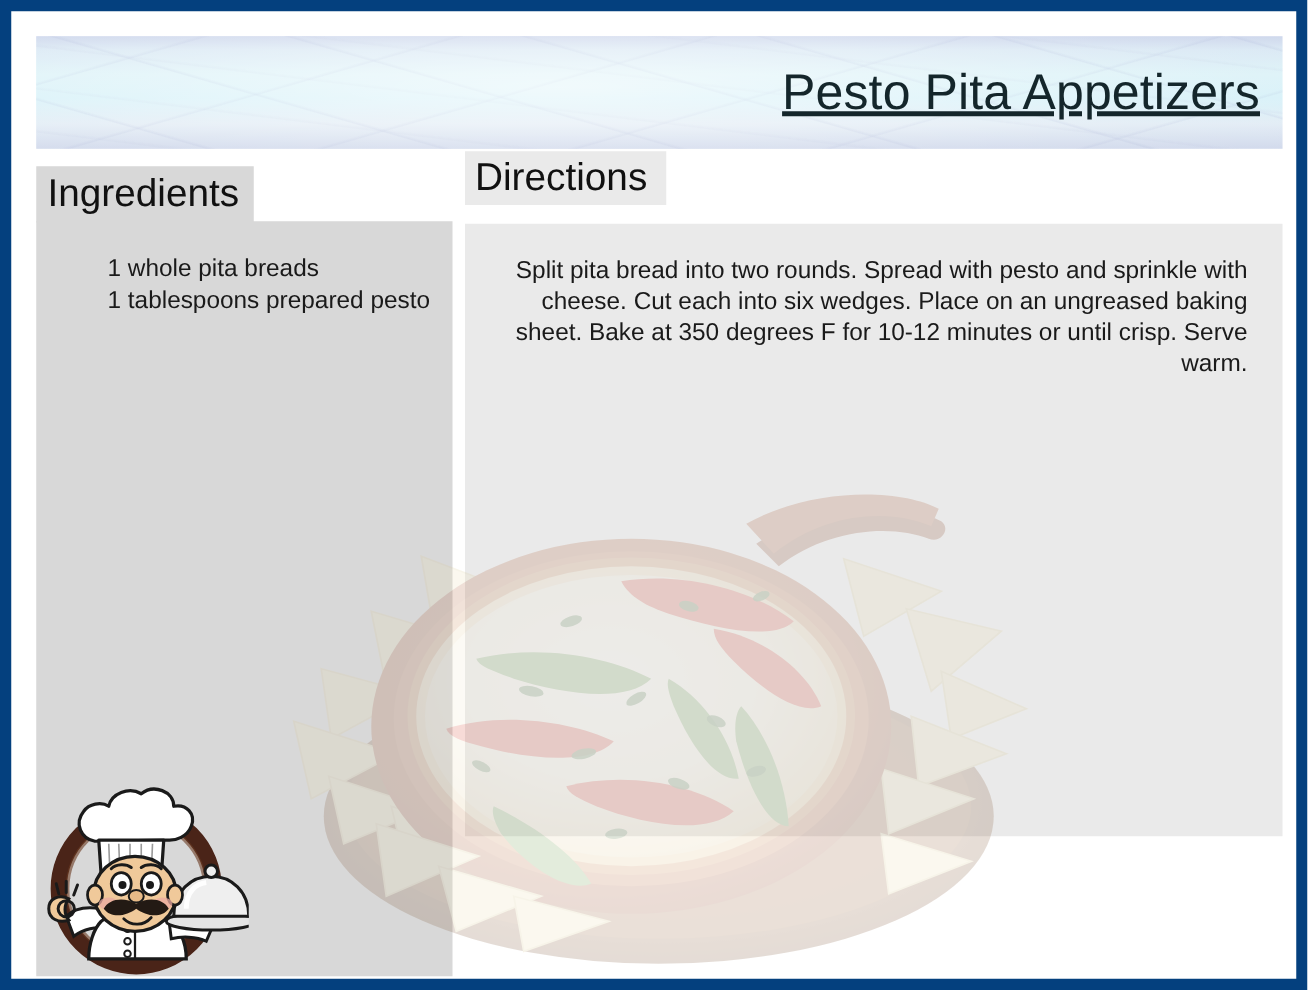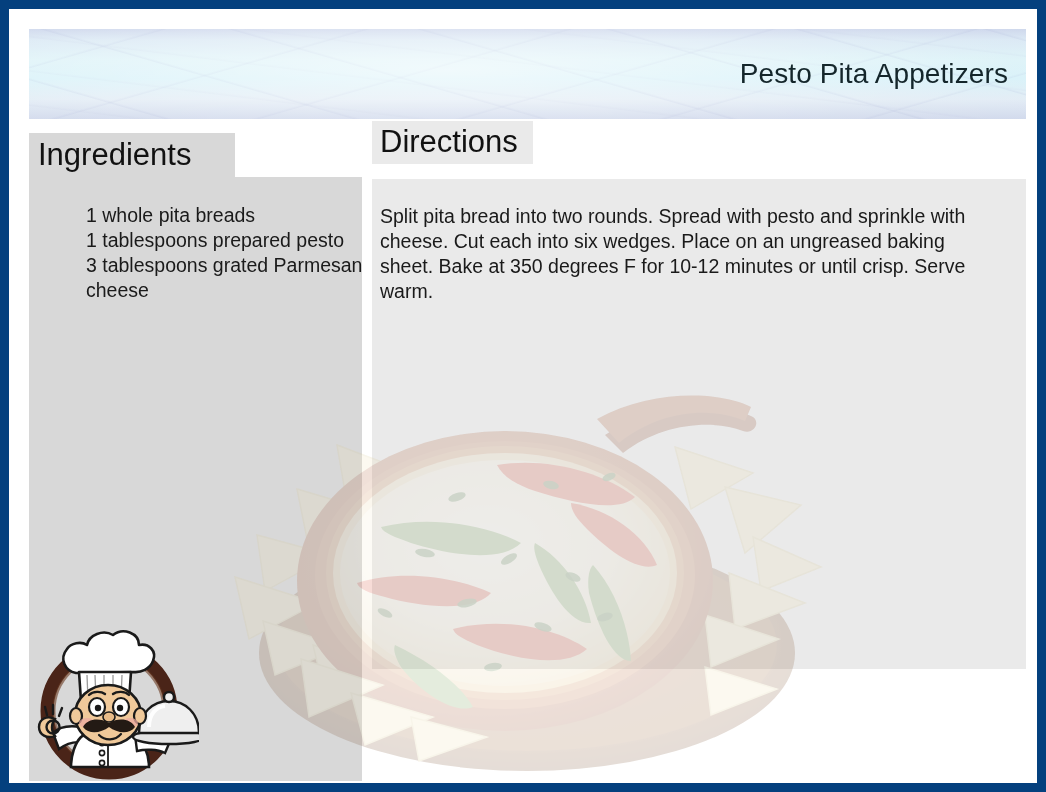--- a/index.html
+++ b/index.html
@@ -79,46 +79,47 @@
       radial-gradient(120% 160% at 42% 45%,
         rgba(255,255,255,.65) 0%,
         rgba(255,255,255,.18) 45%,
         rgba(255,255,255,0) 75%);
   }
   #recipe-title {
     position: absolute;
     right: 18px;
     top: 50%;
     transform: translateY(-50%);
-    font-size: 28px;
+    font-size: 40px;
     line-height: 1;
     color: #14262b;
     white-space: nowrap;
     letter-spacing: .1px;
+    text-decoration: underline;
   }
 
   
   .panel-tab {
     position: absolute;
     font-size: 31px;
     line-height: 1;
     color: #111111;
     box-sizing: border-box;
     white-space: nowrap;
   }
   .panel-body {
     position: absolute;
     box-sizing: border-box;
   }
 
   
   #ing-tab {
     left: 20px;
     top: 124px;
-    width: 206px;
+    width: 174px;
     height: 45px;
     background: #d8d8d8;
     padding: 6px 0 0 9px;
   }
   #ing-body {
     left: 20px;
     top: 168px;
     width: 333px;
     height: 604px;
     background: #d8d8d8;
@@ -142,20 +143,21 @@
     height: 43px;
     background: #eaeaea;
     padding: 5px 0 0 8px;
   }
   #dir-body {
     left: 363px;
     top: 170px;
     width: 654px;
     height: 490px;
     background: #eaeaea;
+    text-align: right;
   }
   #dir-text {
     position: absolute;
     left: 8px;
     top: 25px;
     width: 618px;
     font-size: 19.5px;
     line-height: 25px;
     color: #1a1a1a;
   }
@@ -193,21 +195,20 @@
       <div id="banner-sheen"></div>
       <div id="recipe-title">Pesto Pita Appetizers</div>
     </div>
 
     <div id="ing-tab" class="panel-tab">Ingredients</div>
 
     <div id="ing-body" class="panel-body">
       <div id="ing-list">
         <div>1 whole pita breads</div>
         <div>1 tablespoons prepared pesto</div>
-        <div>3 tablespoons grated Parmesan cheese</div>
       </div>
     </div>
 
     <div id="dir-tab" class="panel-tab">Directions</div>
 
     <div id="dir-body" class="panel-body">
       <div id="dir-text">Split pita bread into two rounds. Spread with pesto and sprinkle with cheese. Cut each into six wedges. Place on an ungreased baking sheet. Bake at 350 degrees F for 10-12 minutes or until crisp. Serve warm.</div>
     </div>
 
     <div id="food-photo">

